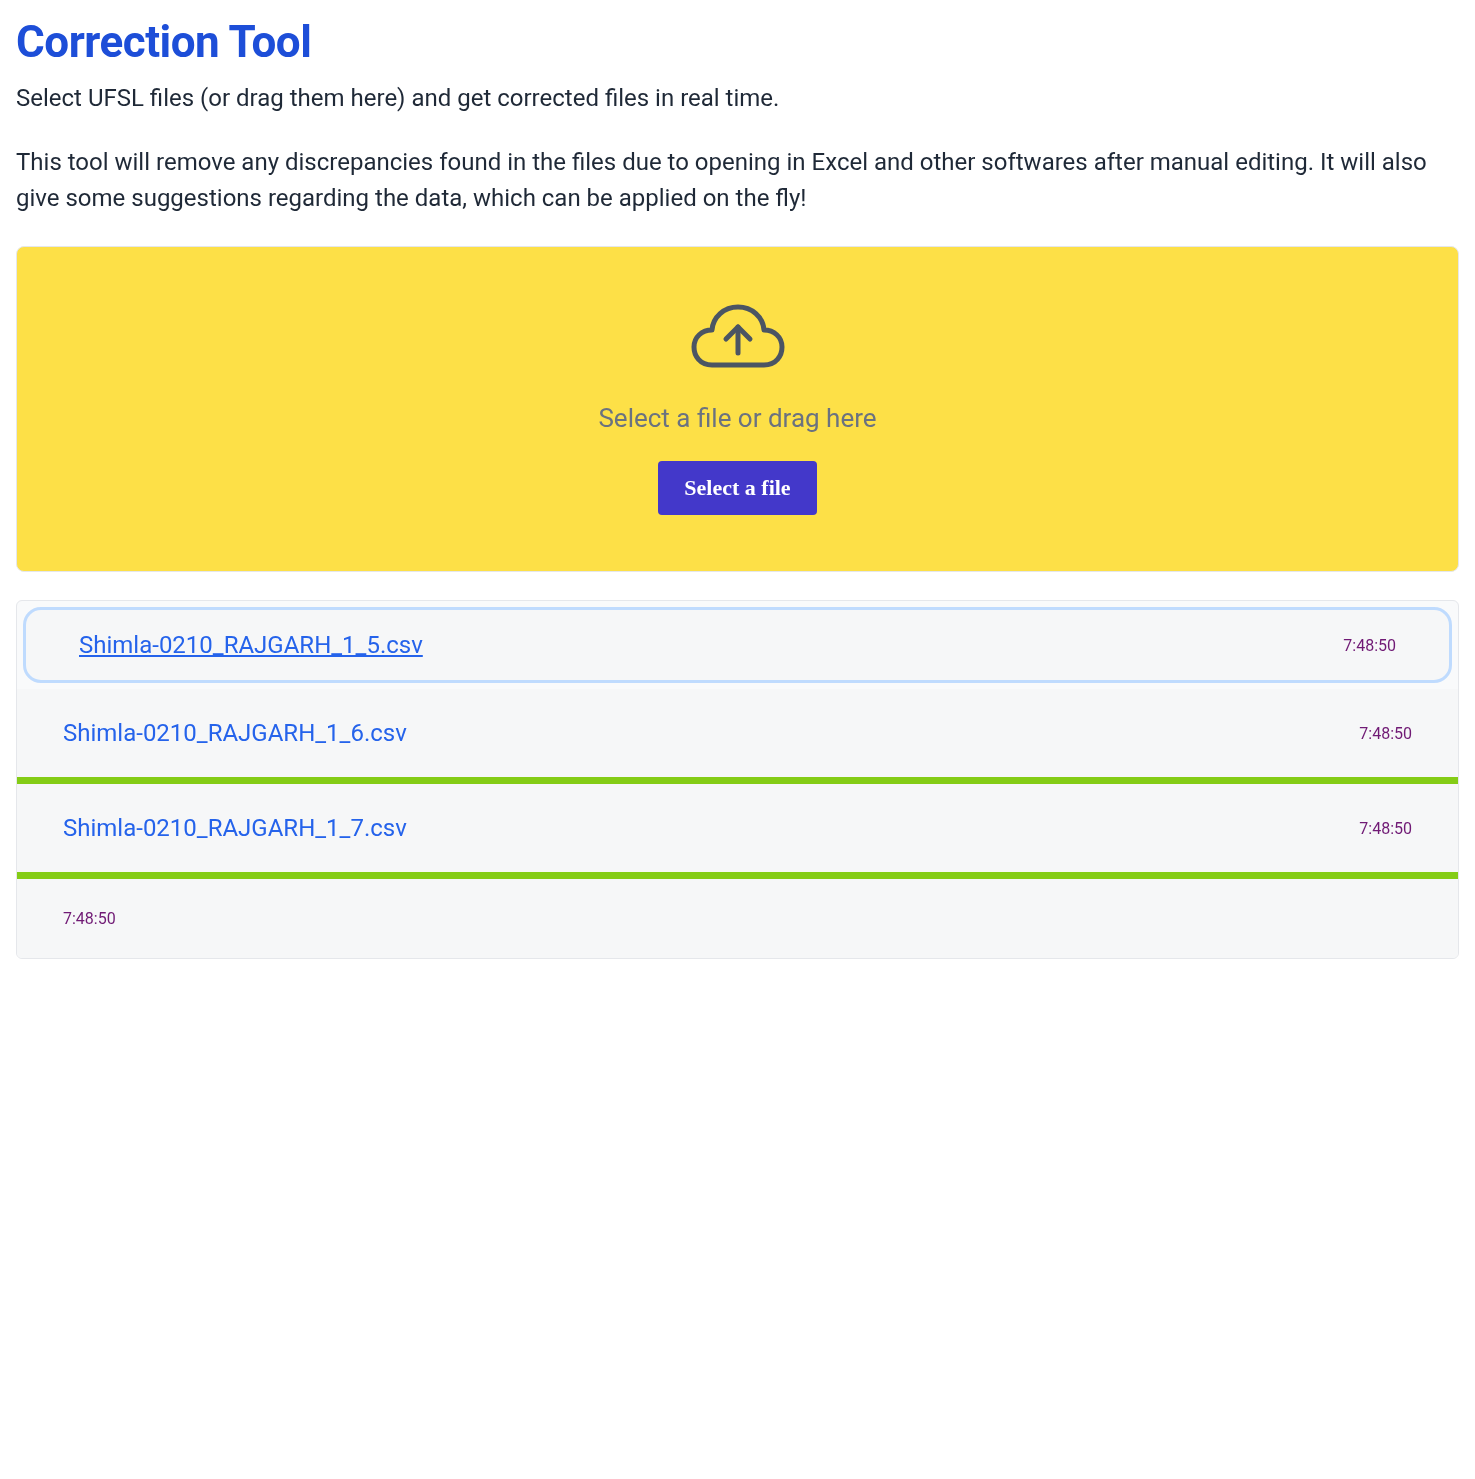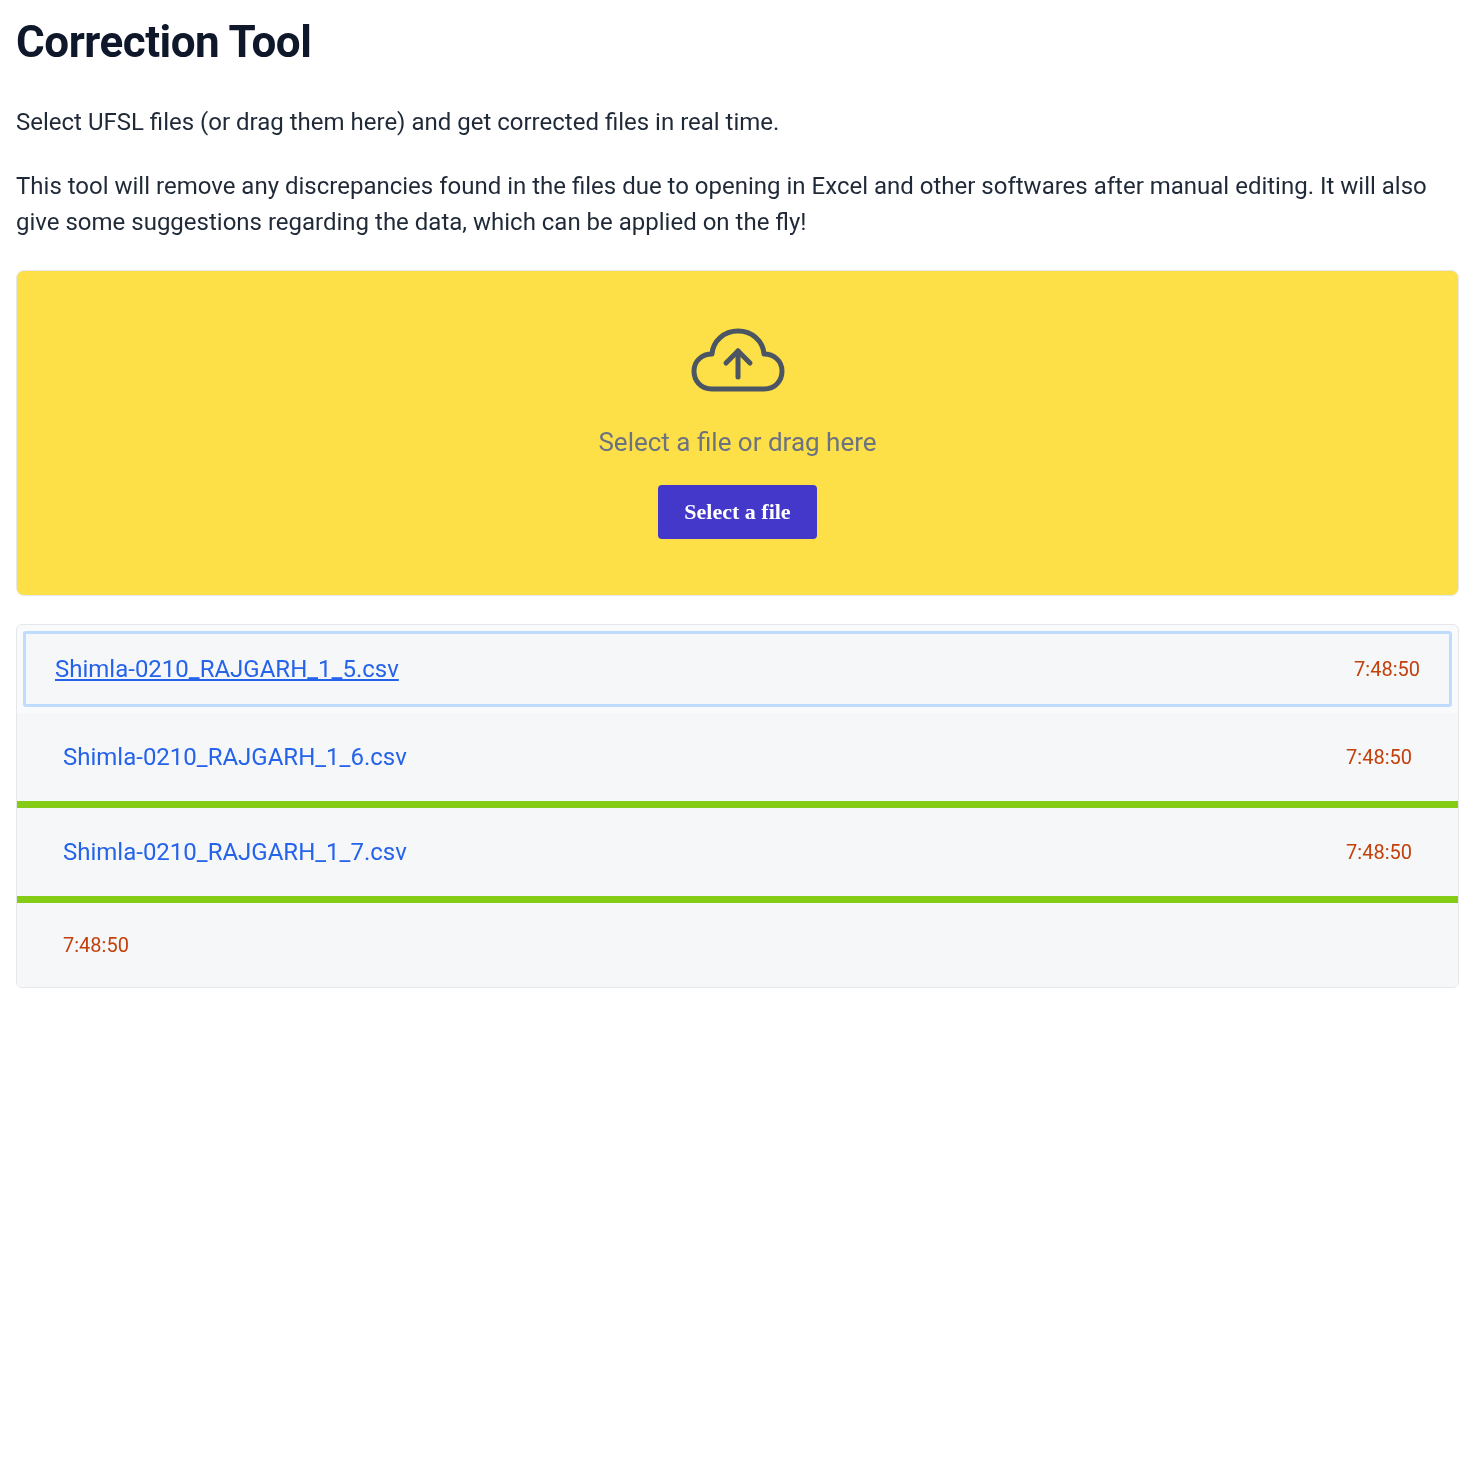--- a/index.html
+++ b/index.html
@@ -14,22 +14,22 @@
       padding: 16px;
       font-size: 18px;
     }
     .container {
       max-width: 1475px;
       margin: 0 auto;
     }
     h1 {
       font-size: 44px;
       font-weight: 700;
-      color: #0f172a;
-      margin-bottom: 36px;
+      color: #1d4ed8;
+      margin-bottom: 12px;
       letter-spacing: -0.5px;
     }
     .intro-text {
       font-size: 24px;
       color: #1f2937;
       line-height: 1.5;
       margin-bottom: 28px;
     }
     .link {
       color: #2563eb;
@@ -84,38 +84,38 @@
       padding: 30px 46px;
       border-bottom: 7px solid #84cc16;
       background: #f6f7f8;
     }
     .file-row:last-child {
       border-bottom: none;
     }
     .file-row.selected {
       outline: 3px solid #bfdbfe;
       outline-offset: -3px;
-      border-radius: 3px;
+      border-radius: 18px;
       margin: 6px;
-      padding: 24px 32px;
+      padding: 24px 56px;
       background: #f6f7f8;
       border-bottom: none;
     }
     .file-name {
       color: #2563eb;
       font-size: 24px;
       text-decoration: none;
       cursor: pointer;
     }
     .file-row.selected .file-name {
       text-decoration: underline;
     }
     .file-time {
-      color: #c2410c;
-      font-size: 20px;
+      color: #701a75;
+      font-size: 16px;
     }
   </style>
 </head>
 <body>
 
 <div class="container">
 
   <h1>Correction Tool</h1>
 
   <p class="intro-text">Select UFSL files (or drag them here) and get corrected files in real time.</p>

